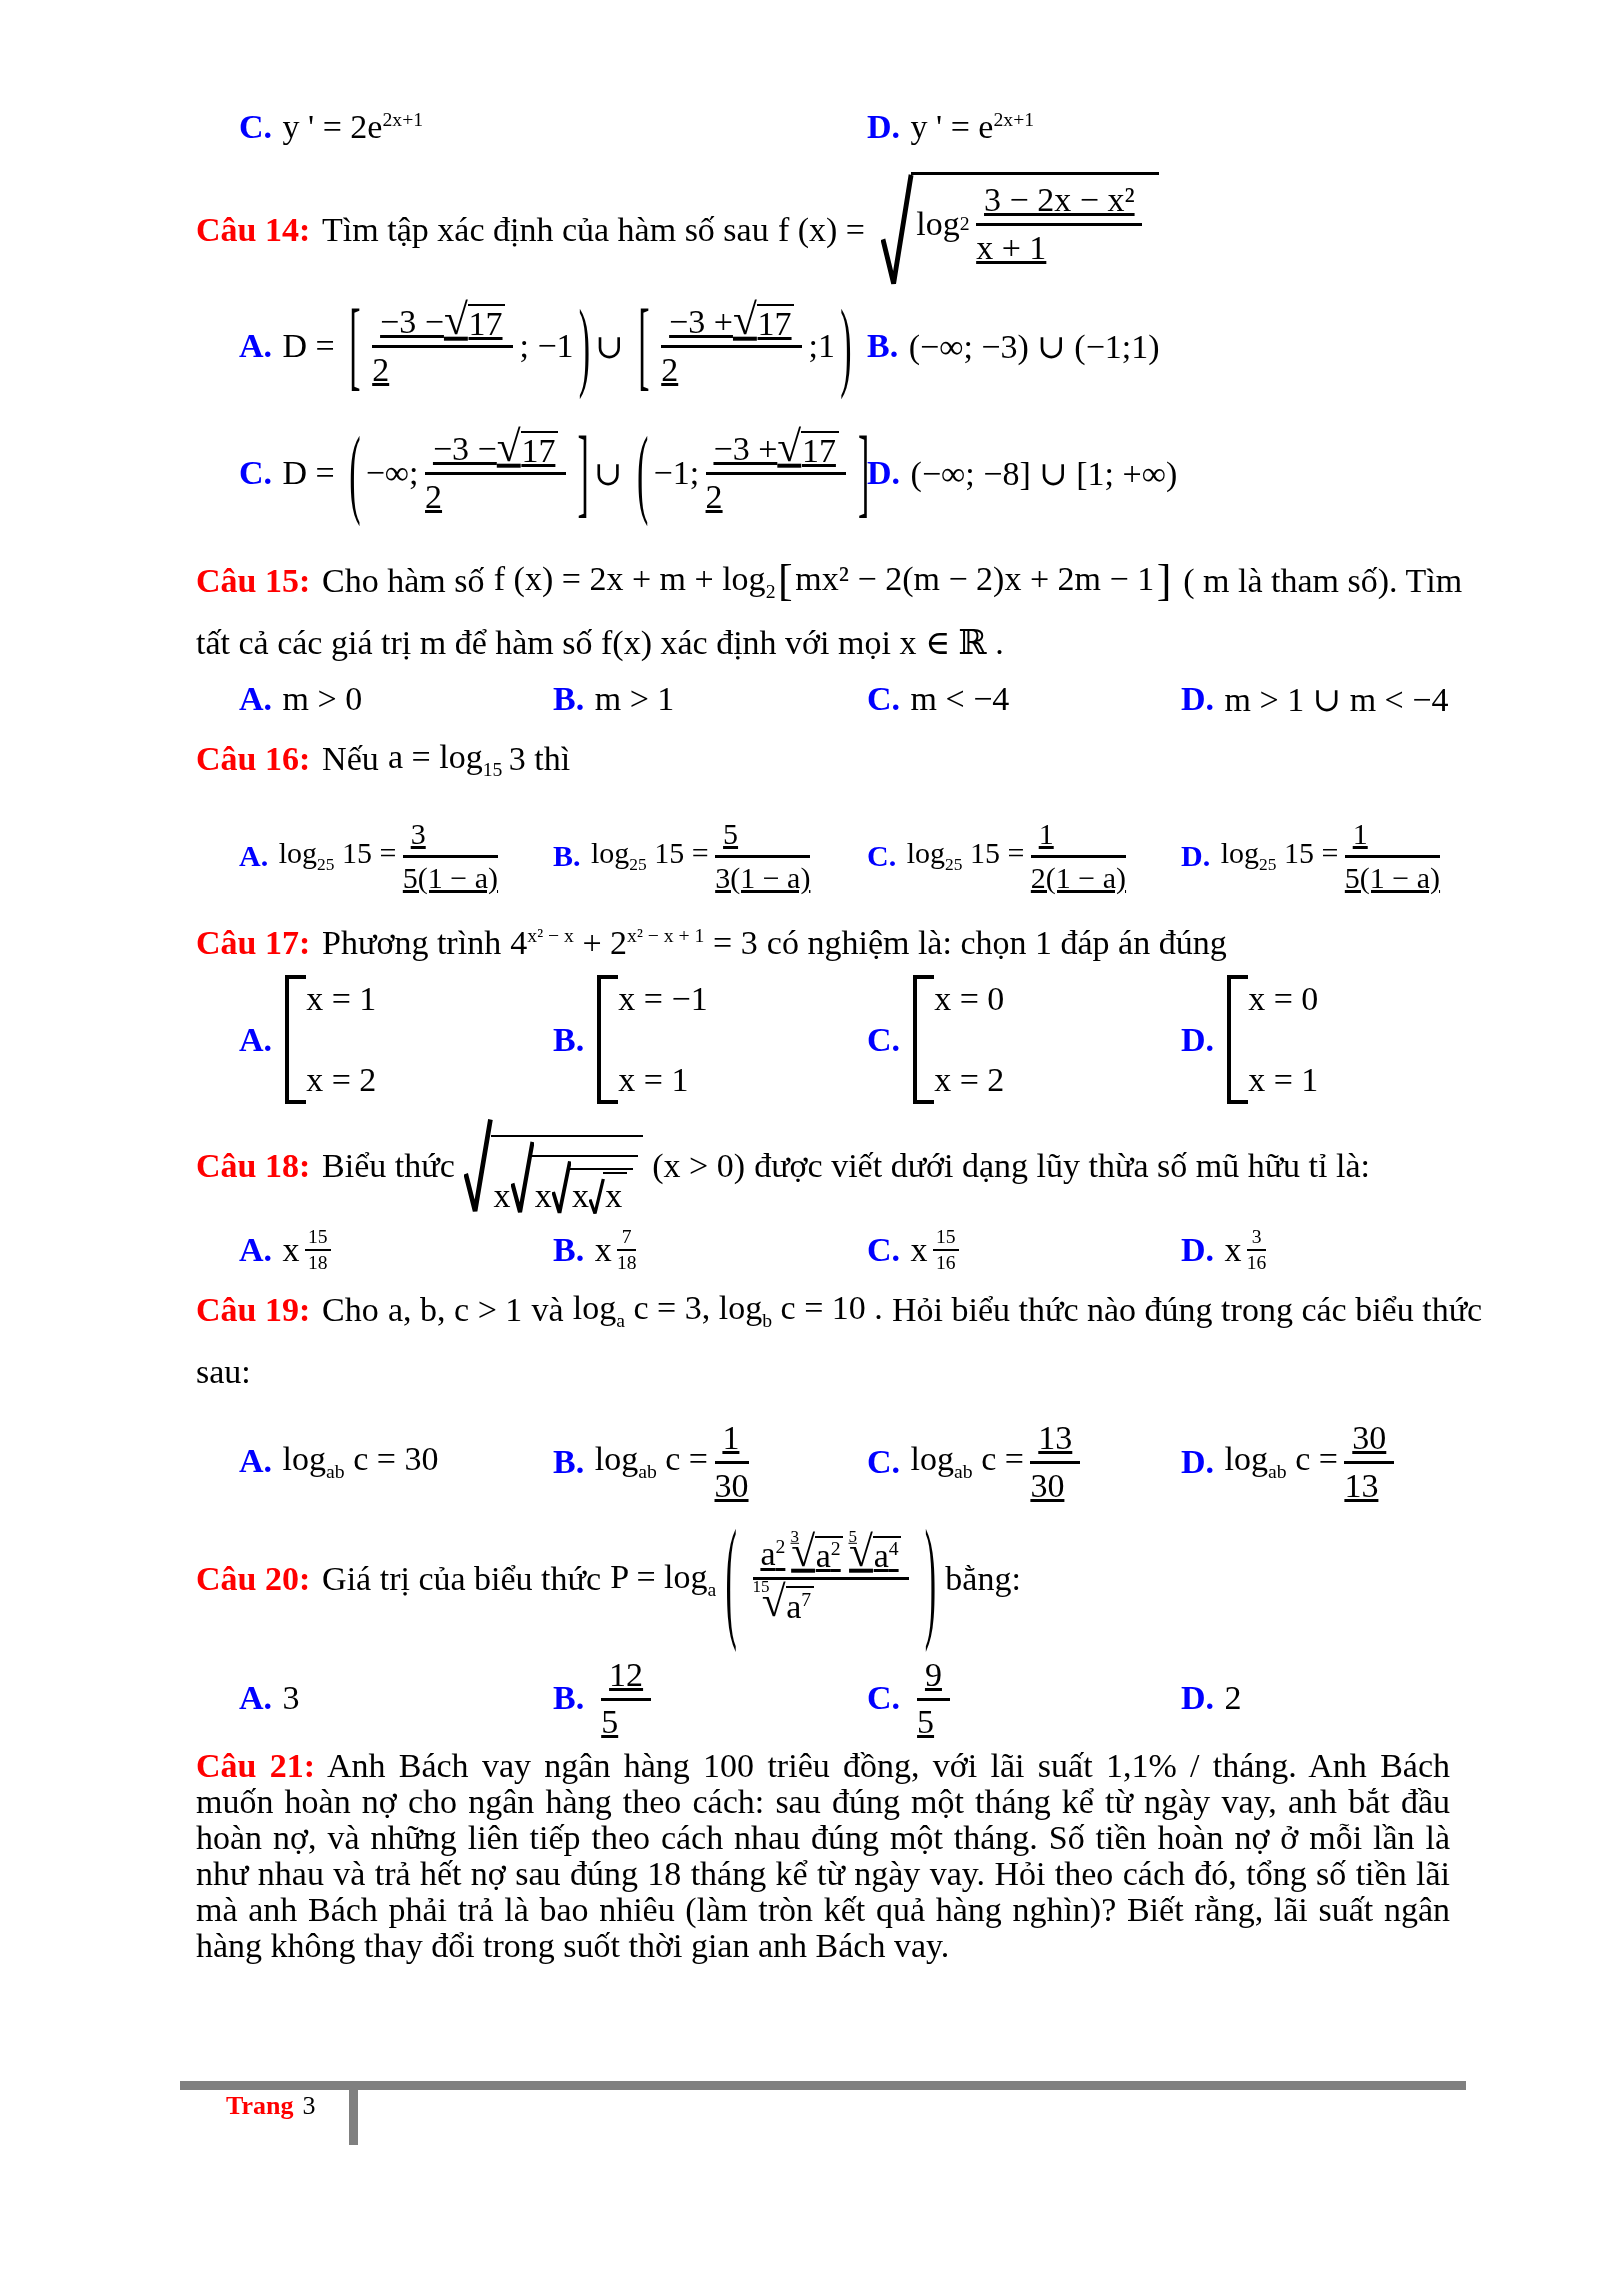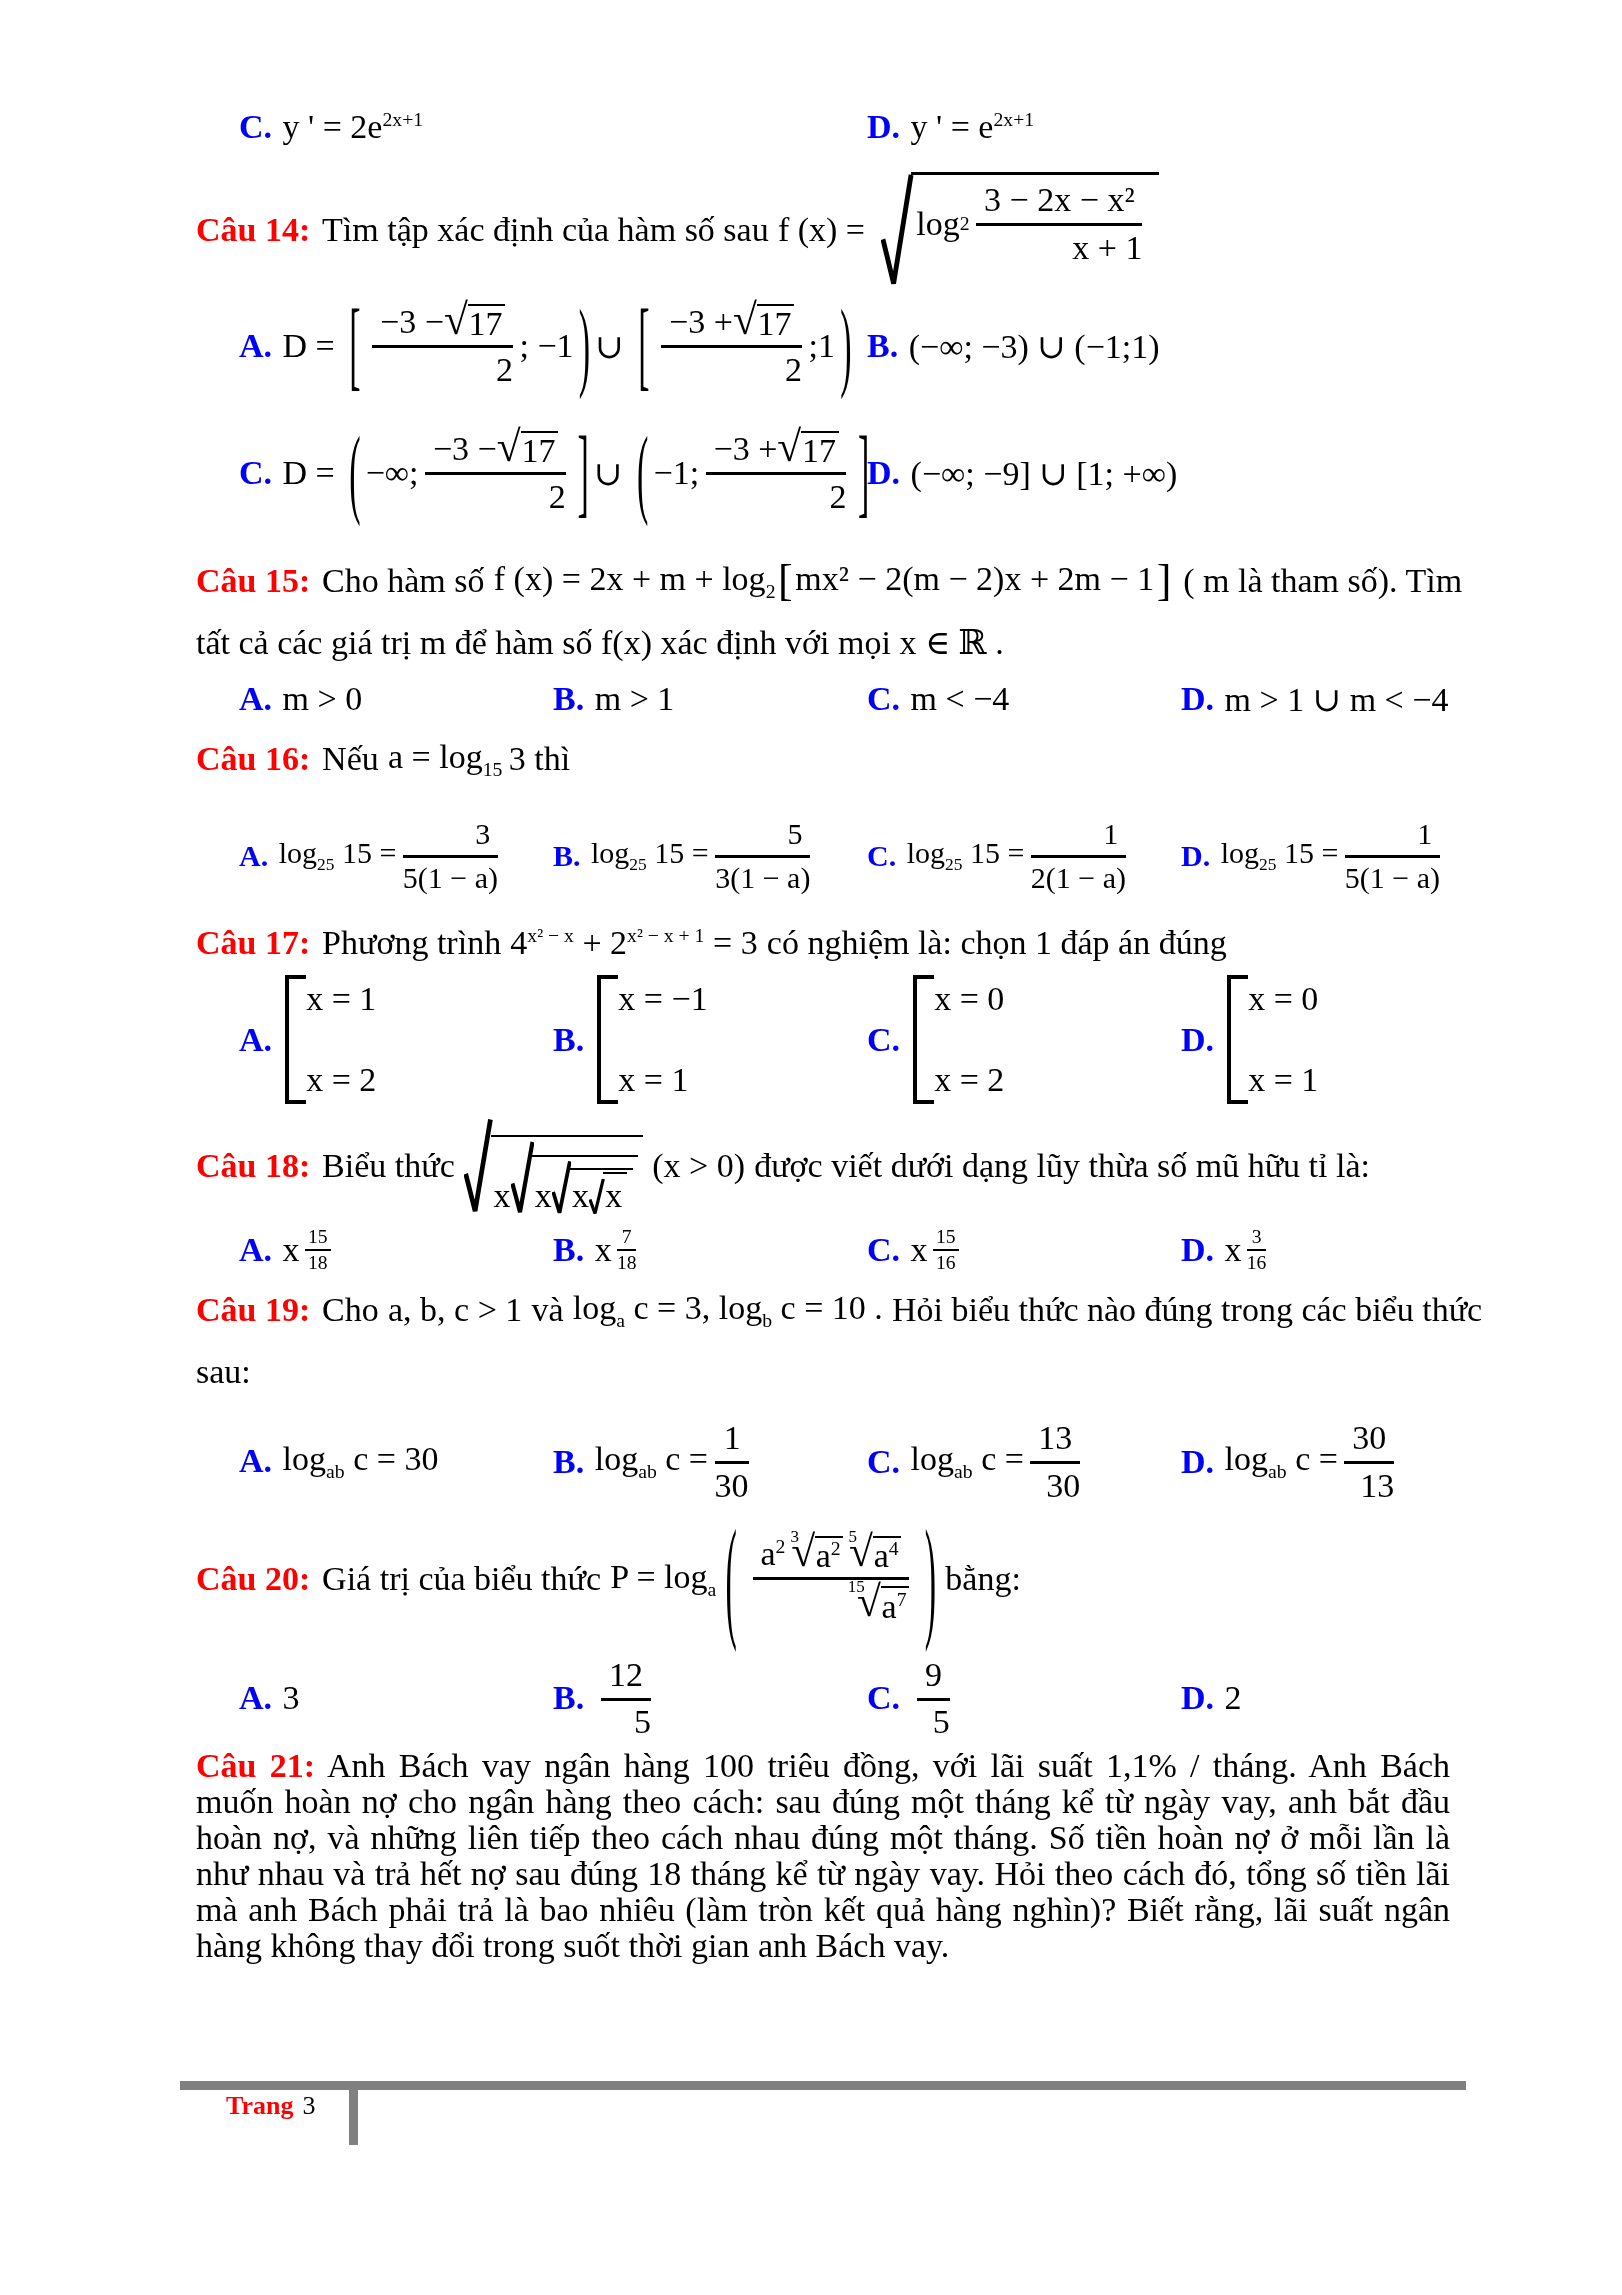--- a/index.html
+++ b/index.html
@@ -9,21 +9,21 @@
   .qlabel{color:#ff0000;font-weight:bold;margin-right:11.8px;}
   .olet{color:#0000ff;font-weight:bold;margin-right:10.5px;}
   .line{display:flex;align-items:center;flex-wrap:nowrap;white-space:nowrap;}
   .gap{margin-right:9.2px;}
   .row4{display:grid;grid-template-columns:314px 314px 314px auto;margin-left:43px;align-items:center;}
   .row2{display:grid;grid-template-columns:628px auto;margin-left:43px;align-items:center;}
   .opt{display:flex;align-items:center;white-space:nowrap;}
   sup{font-size:0.58em;}
   sub{font-size:0.58em;}
   
-  .frac{display:inline-block;vertical-align:middle;text-align:right;margin:0 6.5px;}
+  .frac{display:inline-block;vertical-align:middle;text-align:left;margin:0 6.5px;text-decoration:underline;}
   .frac .fn{display:block;border-bottom:3.3px solid #000;padding:1.3px 7.9px 3.9px;}
   .frac .fd{display:block;padding-top:2.6px;}
   .fn-inline{display:flex;align-items:center;justify-content:center;border-bottom:3.3px solid #000;padding:1.3px 7.9px 3.9px;}
   .q16f{font-size:30px;}
   
   .srad{display:inline-flex;align-items:flex-start;vertical-align:middle;}
   .srad .sg{font-size:1.28em;line-height:0.78;transform:translateY(-1.3px);}
   .srad .sb{border-top:2.6px solid #000;padding:1.3px 2.6px 0 0.7px;line-height:1;}
   .ridx{font-size:17px;margin-right:-7.9px;transform:translateY(-9.2px);z-index:1;position:relative;}
   
@@ -154,21 +154,21 @@
               <span class="sg">√</span>
               <span class="sb">17</span>
             </span>
         </span>
         <span class="fd">2</span>
       </span>
       <span class="tall">]</span>
     </div>
     <div class="opt">
       <span class="olet">D.</span>
-      <span>(−∞; −9] ∪ [1; +∞)</span>
+      <span>(−∞; −8] ∪ [1; +∞)</span>
     </div>
   </div>
 
   <div class="abs line" style="top:555px">
     <span class="qlabel">Câu 15:</span>
     <span class="gap">Cho hàm số</span>
     <span>
       <span>f (x) = 2x + m + log</span><sub>2</sub><span class="bkt">[</span><span>mx² − 2(m − 2)x + 2m − 1</span><span class="bkt">]</span>
     </span>
     <span style="margin-left:9.2px">( m là tham số). Tìm</span>

